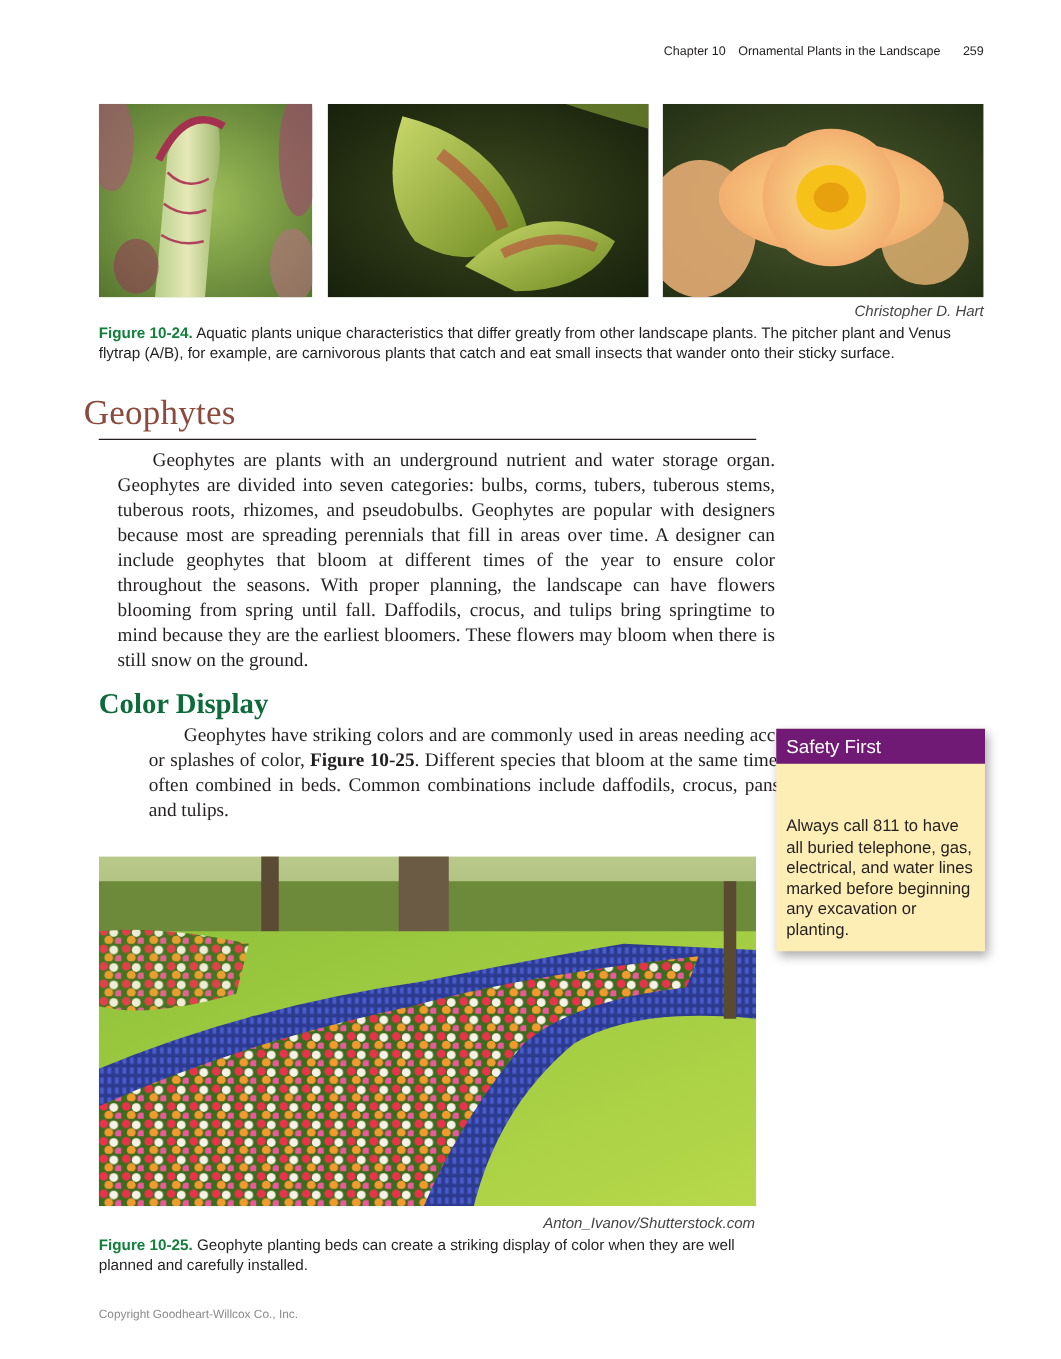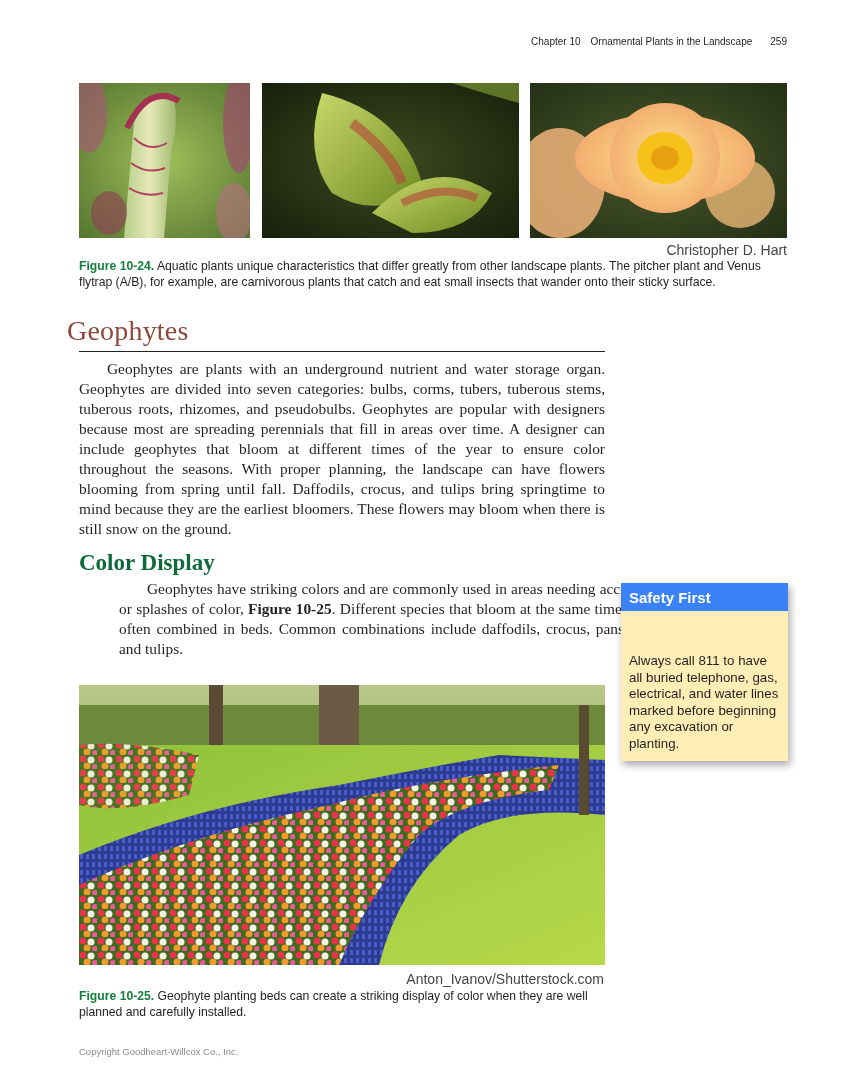--- a/index.html
+++ b/index.html
@@ -8,22 +8,22 @@
     font-family: "Liberation Serif", serif; color: #231f20;
   }
   .running-head {
     position: absolute; right: 62px; top: 36px;
     font-family: "Liberation Sans", sans-serif; font-size: 10px; color: #231f20;
     display: flex; gap: 10px;
   }
   .running-head .pg { margin-left: 8px; }
   .photo { position: absolute; overflow: hidden; }
   .credit {
-    position: absolute; font-family: "Liberation Sans", sans-serif; 
-    font-size: 14px; color: #444;
+    position: absolute; font-family: "Liberation Sans", sans-serif; font-style: italic;
+    font-size: 12px; color: #444;
   }
   .caption {
     position: absolute; font-family: "Liberation Sans", sans-serif; font-size: 12.2px;
     line-height: 15.5px; color: #231f20;
   }
   .caption .fig-label { color: #15803d; font-weight: bold; }
   .h1 {
     position: absolute; left: 67px; top: 315px; font-size: 28px; font-weight: normal;
     color: #8b4a3c; letter-spacing: 0.2px;
   }
@@ -35,21 +35,21 @@
   .body-text p { margin: 0; text-indent: 28px; }
   .h2 {
     position: absolute; left: 79px; top: 550px; font-size: 23px; font-weight: bold; color: #0d6b3b;
   }
   .sidebar {
     position: absolute; left: 621px; top: 583px; width: 167px; background: #fdeeb6;
     box-shadow: 2px 4px 8px rgba(0,0,0,0.35);
     font-family: "Liberation Sans", sans-serif;
   }
   .sidebar-head {
-    background: #3b82f6; color: #fff; font-weight: bold; font-size: 15px;
+    background: #701a75; color: #fff; font-weight: normal; font-size: 15px;
     padding: 6px 8px 5px 8px; 
   }
   .sidebar-body { font-size: 13.3px; line-height: 16.5px; padding: 11px 8px 9px 8px; color: #231f20; margin-top: 31px; }
   .footer {
     position: absolute; left: 79px; top: 1046px; font-family: "Liberation Sans", sans-serif;
     font-size: 9.5px; color: #8a8a8a;
   }
   svg { display: block; }
 </style>
 </head>
@@ -129,21 +129,21 @@
 </div>
 
 <div class="credit" style="right:62px;top:242px;">Christopher D. Hart</div>
 
 <div class="caption" style="left:79px;top:259px;width:710px;">
   <span class="fig-label">Figure 10-24.</span><span> Aquatic plants unique characteristics that differ greatly from other landscape plants. The pitcher plant and Venus flytrap (A/B), for example, are carnivorous plants that catch and eat small insects that wander onto their sticky surface.</span>
 </div>
 
 <div class="h1">Geophytes</div>
 <div class="rule"></div>
-<div class="body-text" style="top:359px;">
+<div class="body-text" style="top:359px;margin-left:15px;">
   <p>Geophytes are plants with an underground nutrient and water storage organ. Geophytes are divided into seven categories: bulbs, corms, tubers, tuber­ous stems, tuberous roots, rhizomes, and pseudobulbs. Geophytes are popular with designers because most are spreading perennials that fill in areas over time. A designer can include geophytes that bloom at different times of the year to ensure color throughout the seasons. With proper planning, the land­scape can have flowers blooming from spring until fall. Daffodils, crocus, and tulips bring springtime to mind because they are the earliest bloomers. These flowers may bloom when there is still snow on the ground.</p>
 </div>
 
 <div class="h2">Color Display</div>
 <div class="body-text" style="top:579px;margin-left:40px;">
   <p><span>Geophytes have striking colors and are commonly used in areas needing accents or splashes of color, </span><b>Figure 10-25</b><span>. Different species that bloom at the same time are often combined in beds. Common combinations include daffo­dils, crocus, pansies, and tulips.</span></p>
 </div>
 
 <div class="sidebar">
   <div class="sidebar-head">Safety First</div>

